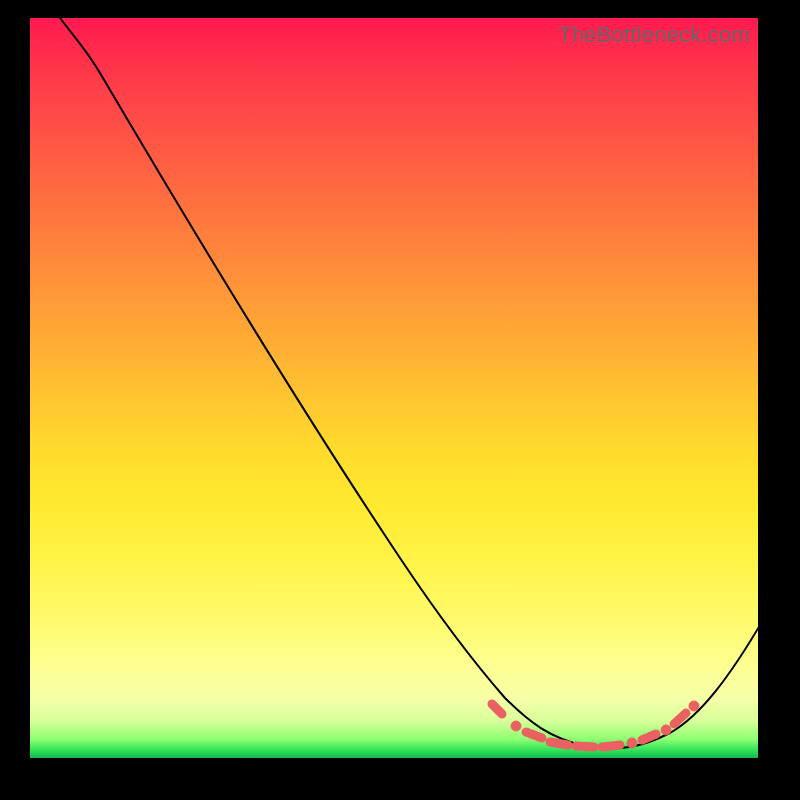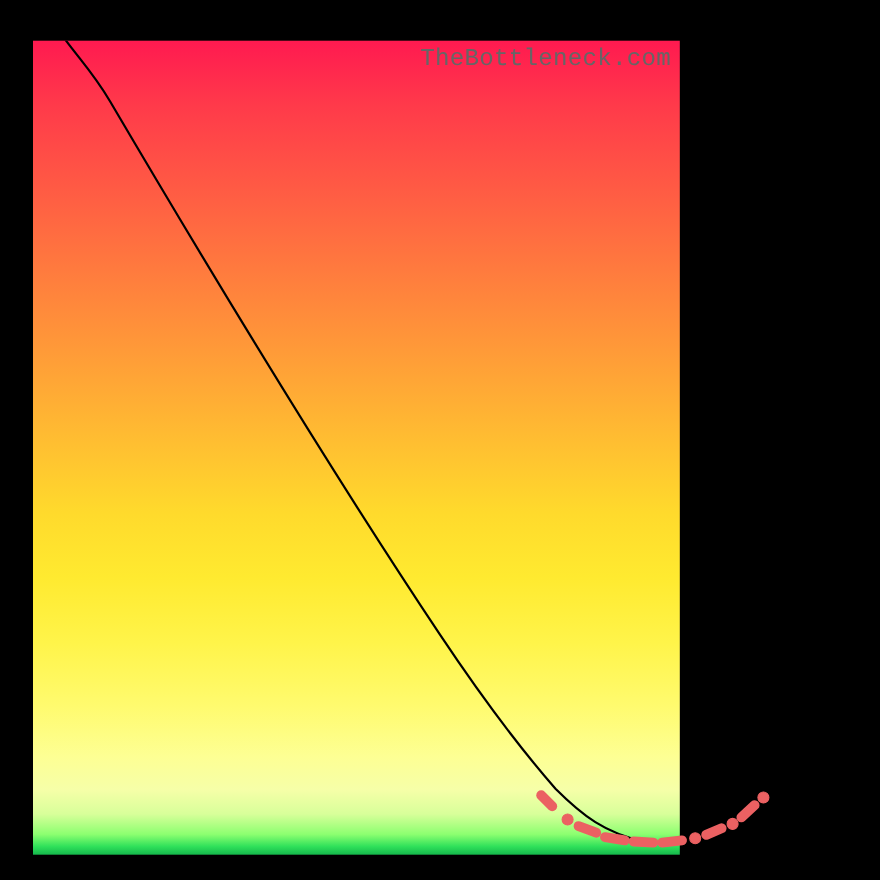--- a/index.html
+++ b/index.html
@@ -15,43 +15,42 @@
     position: absolute;
     left: 0;
     top: 0;
     width: 800px;
     height: 800px;
     background: #000;
   }
   .plot {
     position: absolute;
     left: 30px;
-    top: 37px;
-    width: 588px;
+    top: 18px;
+    width: 728px;
     height: 740px;
     background: linear-gradient(
       to bottom,
       #ff1a50 0%,
       #ff3a4a 8%,
       #ff5a44 18%,
       #ff7a3e 28%,
       #ff9a38 38%,
       #ffba32 48%,
       #ffda2c 58%,
       #ffea30 66%,
       #fff44a 74%,
       #fffb70 82%,
       #fdff94 88%,
       #f6ffa8 92%,
       #d8ff9a 95%,
       #8cff70 97.5%,
       #2fe05a 99%,
       #15b84c 100%
     );
-    font-family: Liberation Mono, monospace;
   }
   .watermark {
     position: absolute;
     top: 4px;
     right: 8px;
     color: #666;
     font-size: 22px;
     font-weight: 500;
     letter-spacing: 0.2px;
     user-select: none;

